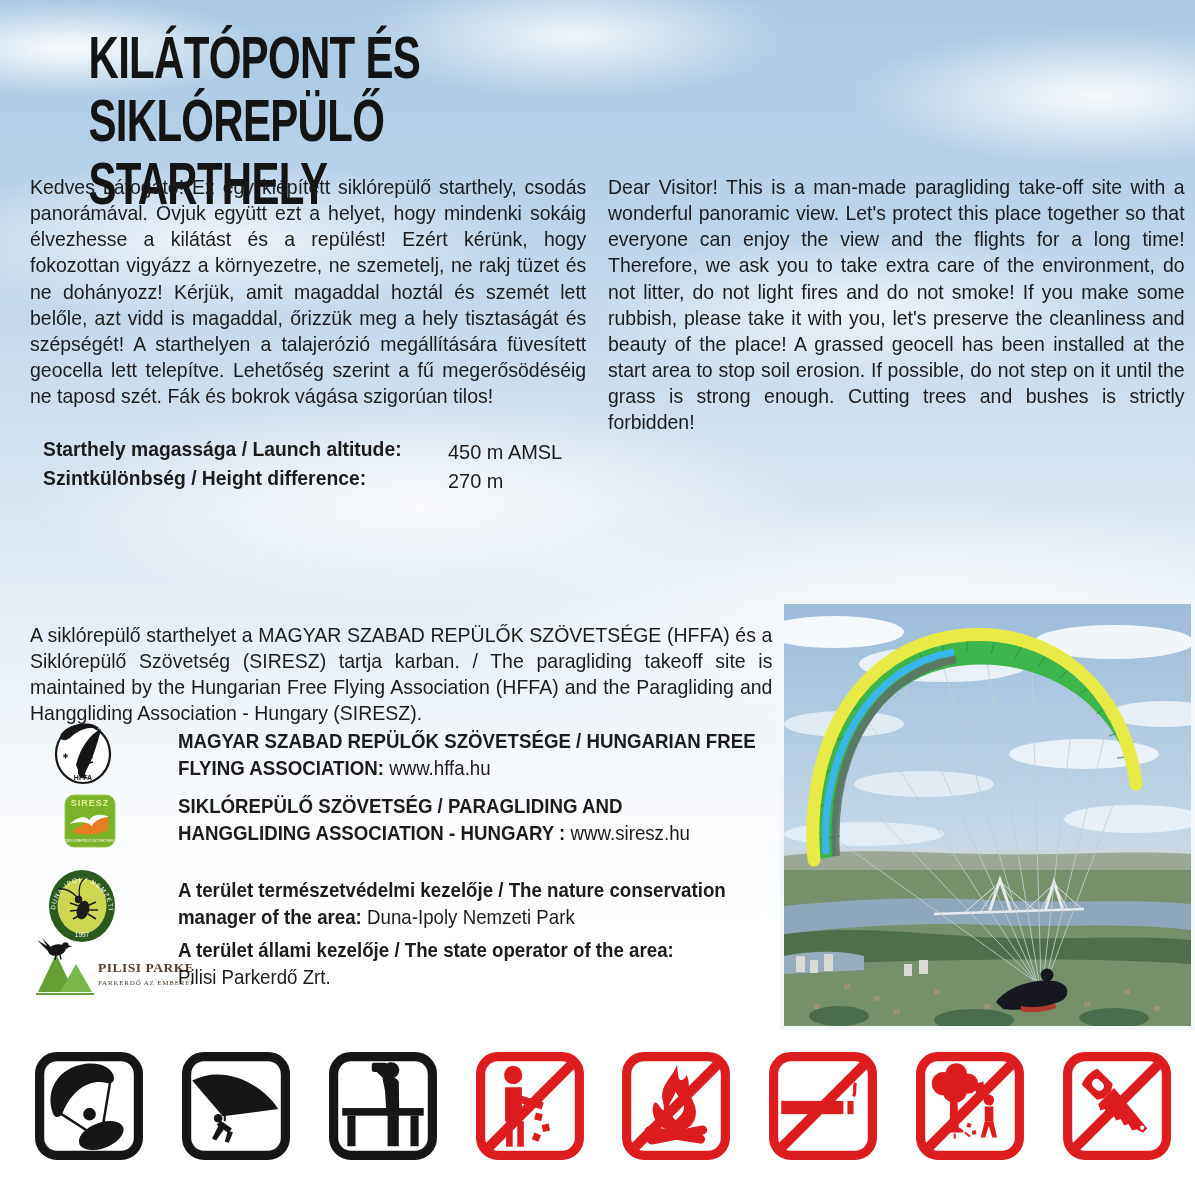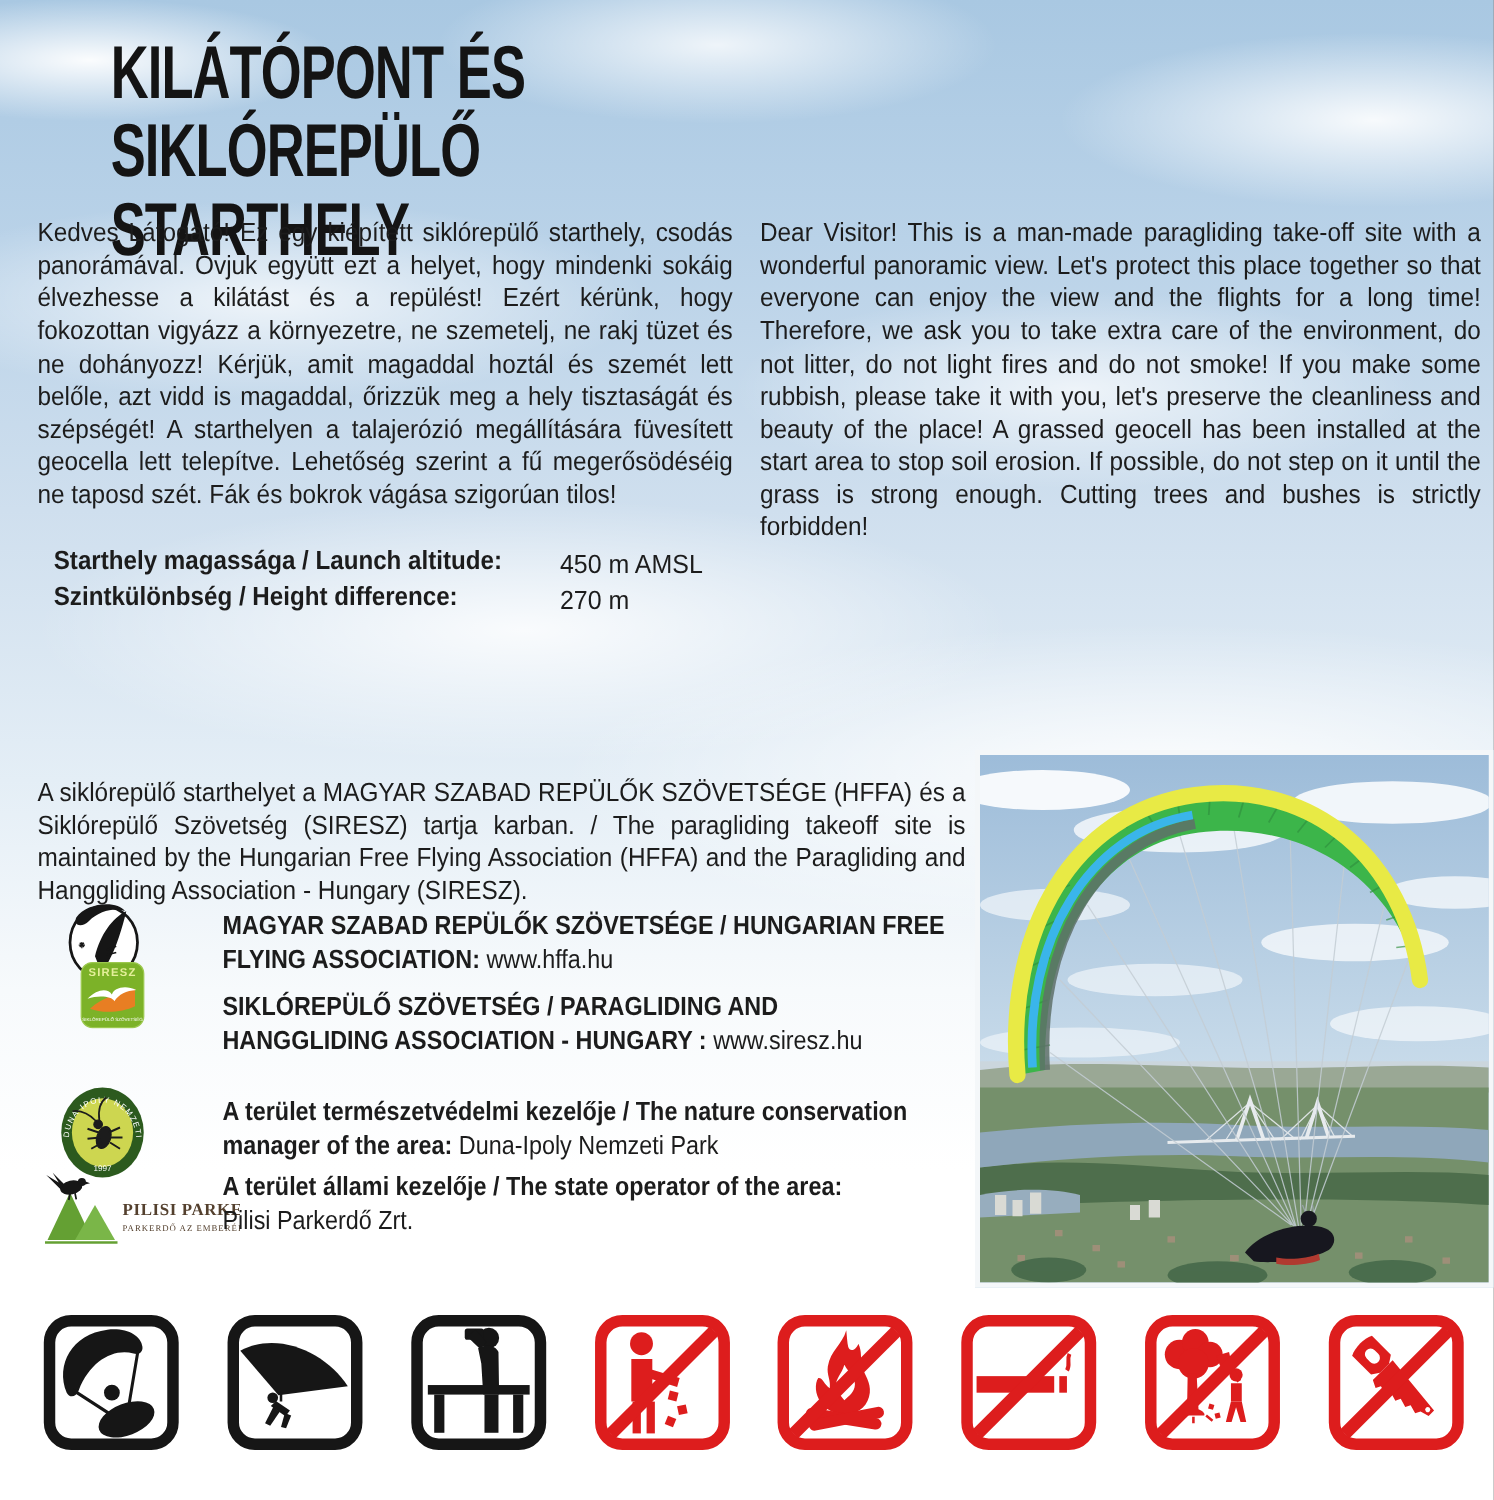--- a/index.html
+++ b/index.html
@@ -33,21 +33,21 @@
     text-align:justify;transform:scaleX(.928);transform-origin:left top;}
   .photo{position:absolute;left:780px;top:600px;width:415px;height:430px;border:4px solid #f4f7f9;box-sizing:border-box;background:#bcd2e4;}
   .photo svg{display:block;width:100%;height:100%;}
   .org-text{position:absolute;left:178px;width:700px;font-size:21px;line-height:27px;transform:scaleX(.89);transform-origin:left top;}
   .org-bold{font-weight:700;white-space:pre-line;}
   .org-regular{white-space:pre-line;}
   .org-regular.block{display:block;}
   .logo{position:absolute;}
   .logo svg{display:block;width:100%;height:100%;}
   .hffa-logo{left:47px;top:720px;width:72px;height:66px;}
-  .siresz-logo{left:56px;top:767px;width:68px;height:56px;}
+  .siresz-logo{left:56px;top:792px;width:68px;height:56px;}
   .duna-logo{left:46px;top:868px;width:72px;height:76px;}
   .pilisi-logo{left:32px;top:938px;width:160px;height:62px;}
   .pictos{position:absolute;left:33px;top:1050px;width:1140px;display:flex;justify-content:space-between;}
   .picto{width:112px;height:112px;}
   .picto svg{display:block;width:100%;height:100%;}
 </style>
 </head>
 <body>
 
 <div class="poster">

